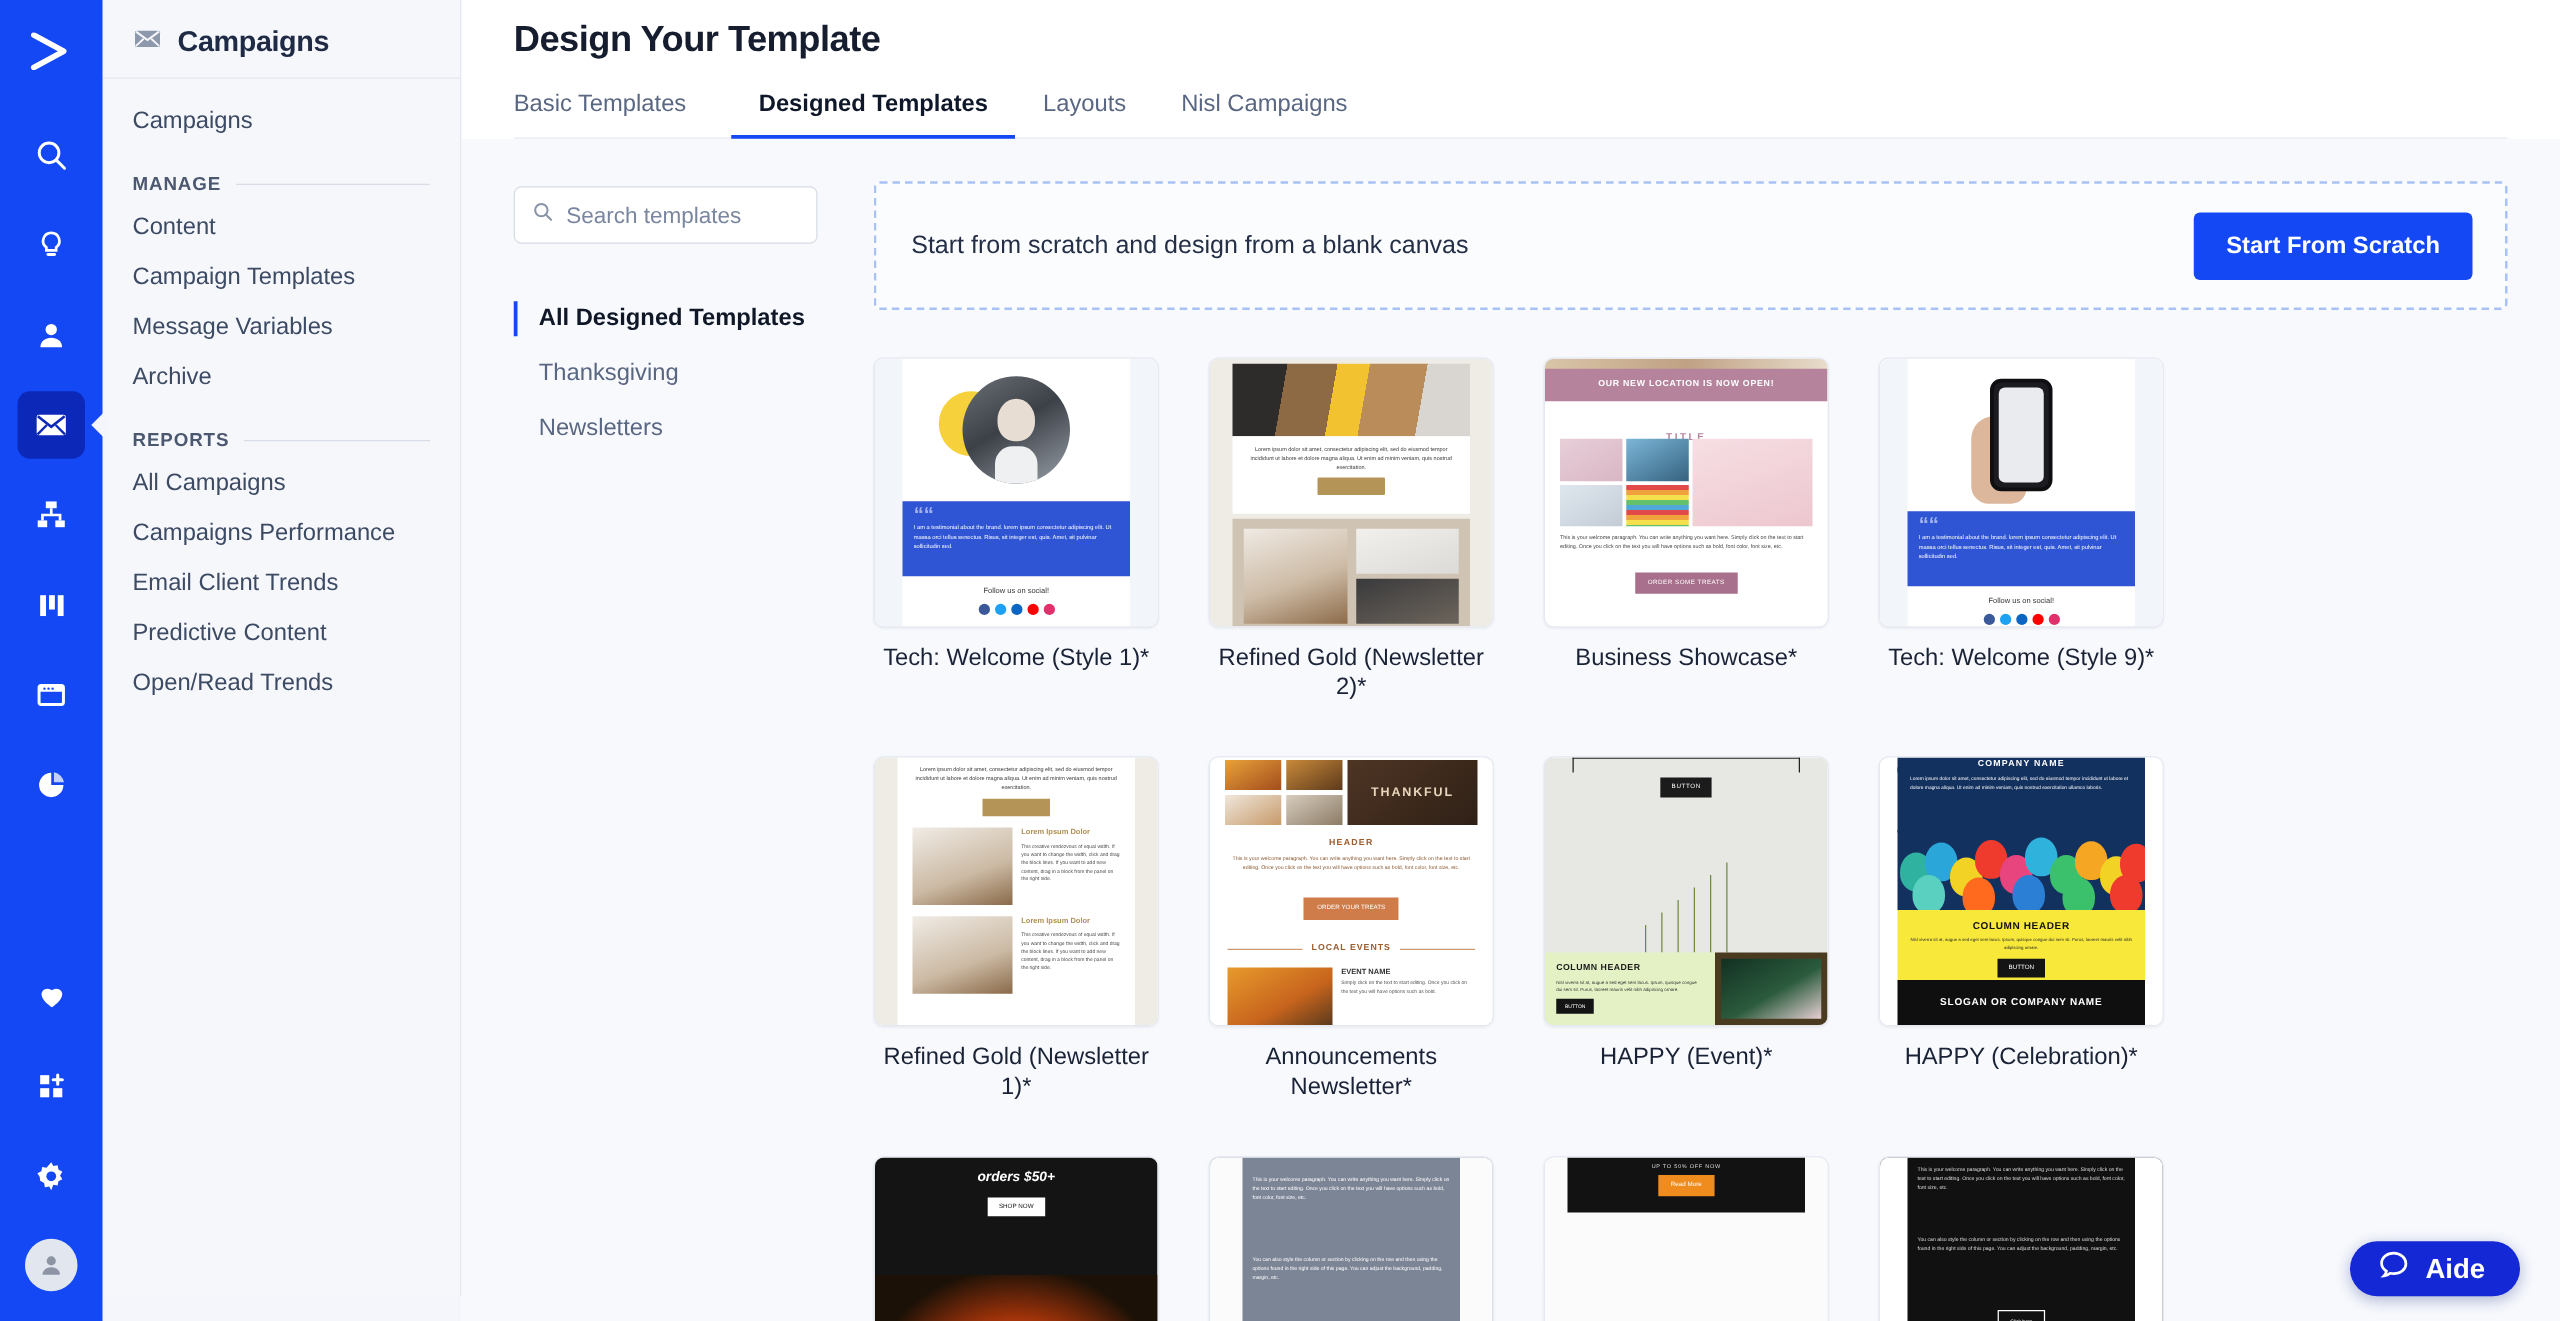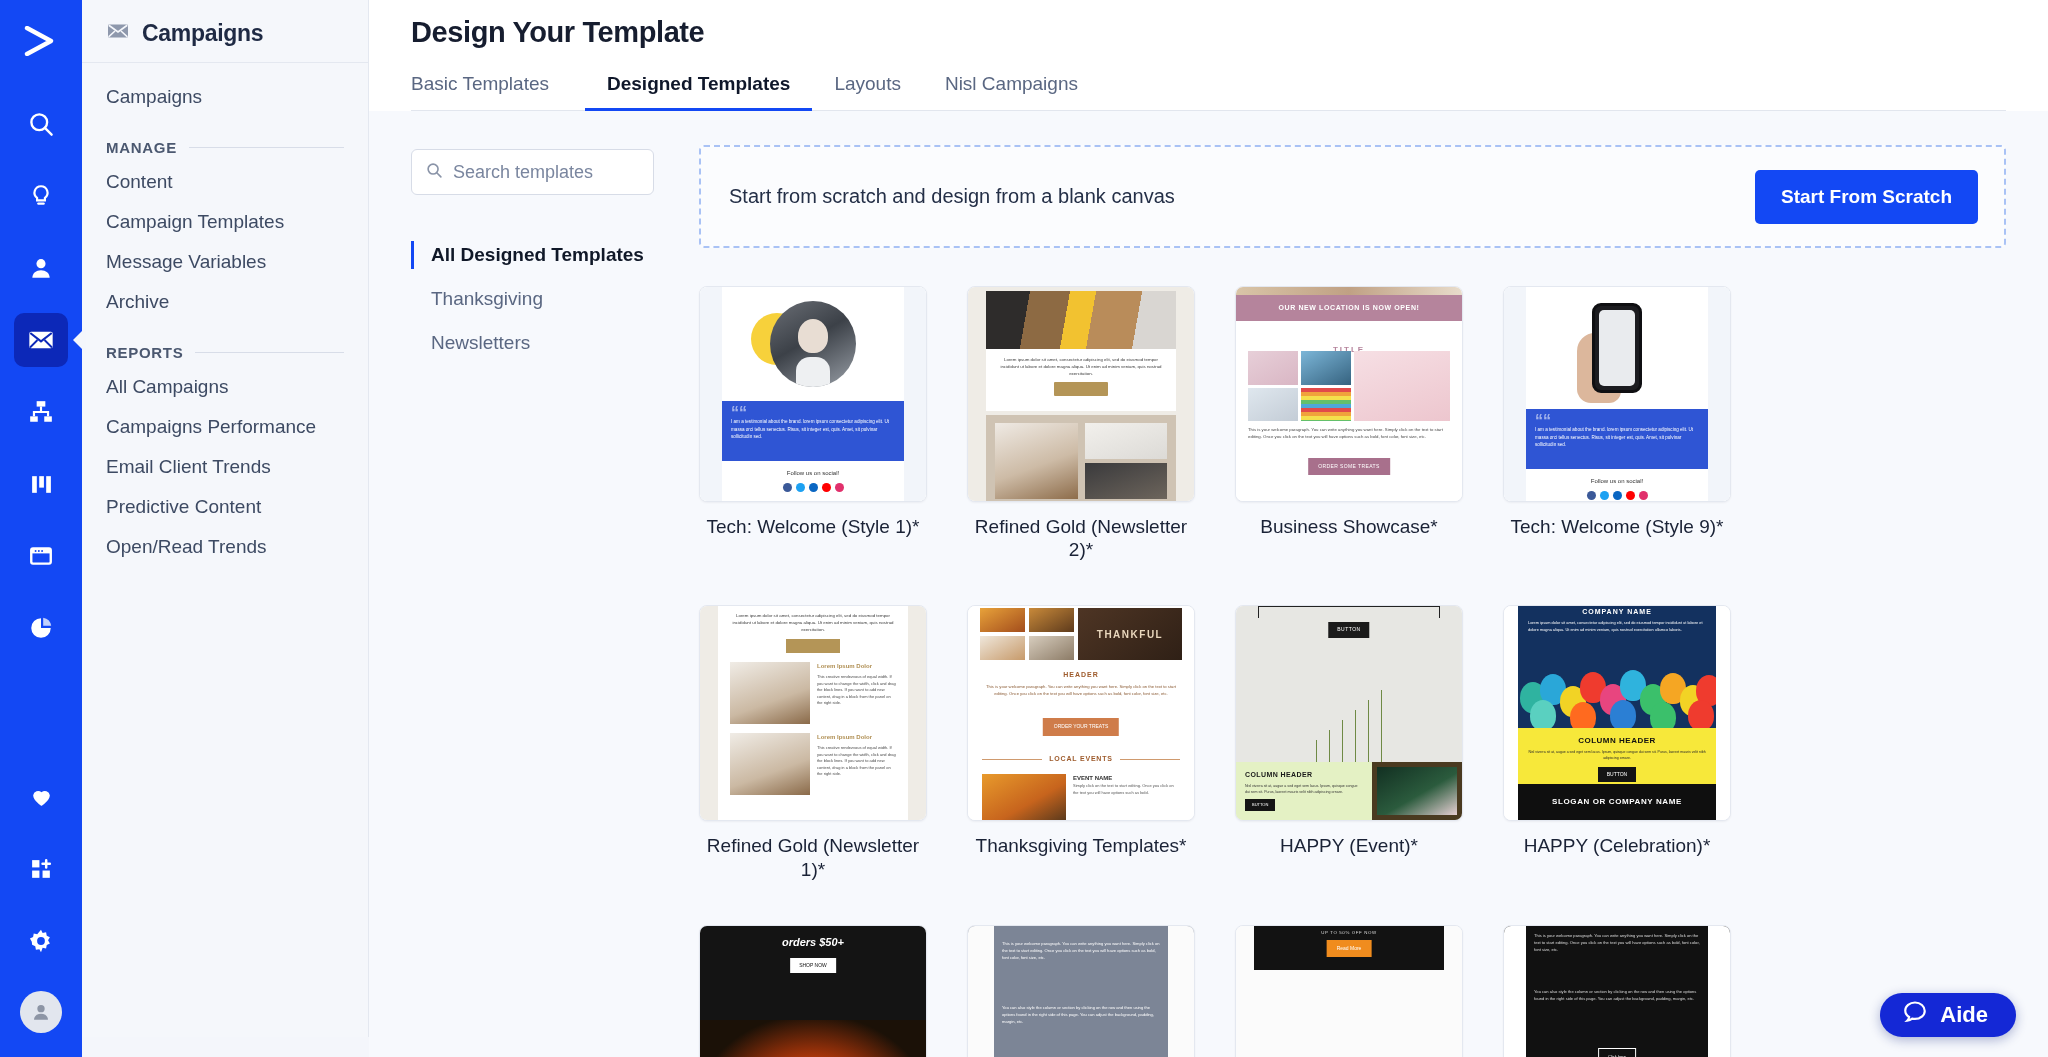--- a/index.html
+++ b/index.html
@@ -624,21 +624,21 @@
                 </div>
                 <div class="ev">
                   <div class="im"></div>
                   <div class="tx">
                     <h6>EVENT NAME</h6>
                     <div style="font-size:4px;line-height:1.6;color:#555;">Simply click on the text to start editing. Once you click on the text you will have options such as bold.</div>
                   </div>
                 </div>
               </div>
             </div>
-            <div class="tpl-name">Thanksgiving Templates*</div>
+            <div class="tpl-name">Announcements Newsletter*</div>
           </div>
 
           <div class="tpl">
             <div class="tpl-thumb">
               <div class="mini t-he">
                 <div class="frame"></div>
                 <div class="kbtn">BUTTON</div>
                 <div class="flowers">
                   <div class="fl"><span class="bud" style="width:4px;height:5px;background:#7fa34a"></span><span class="stem" style="height:22px"></span></div>
                   <div class="fl"><span class="bud" style="width:5px;height:6px;background:#7fa34a"></span><span class="stem" style="height:32px"></span></div>

